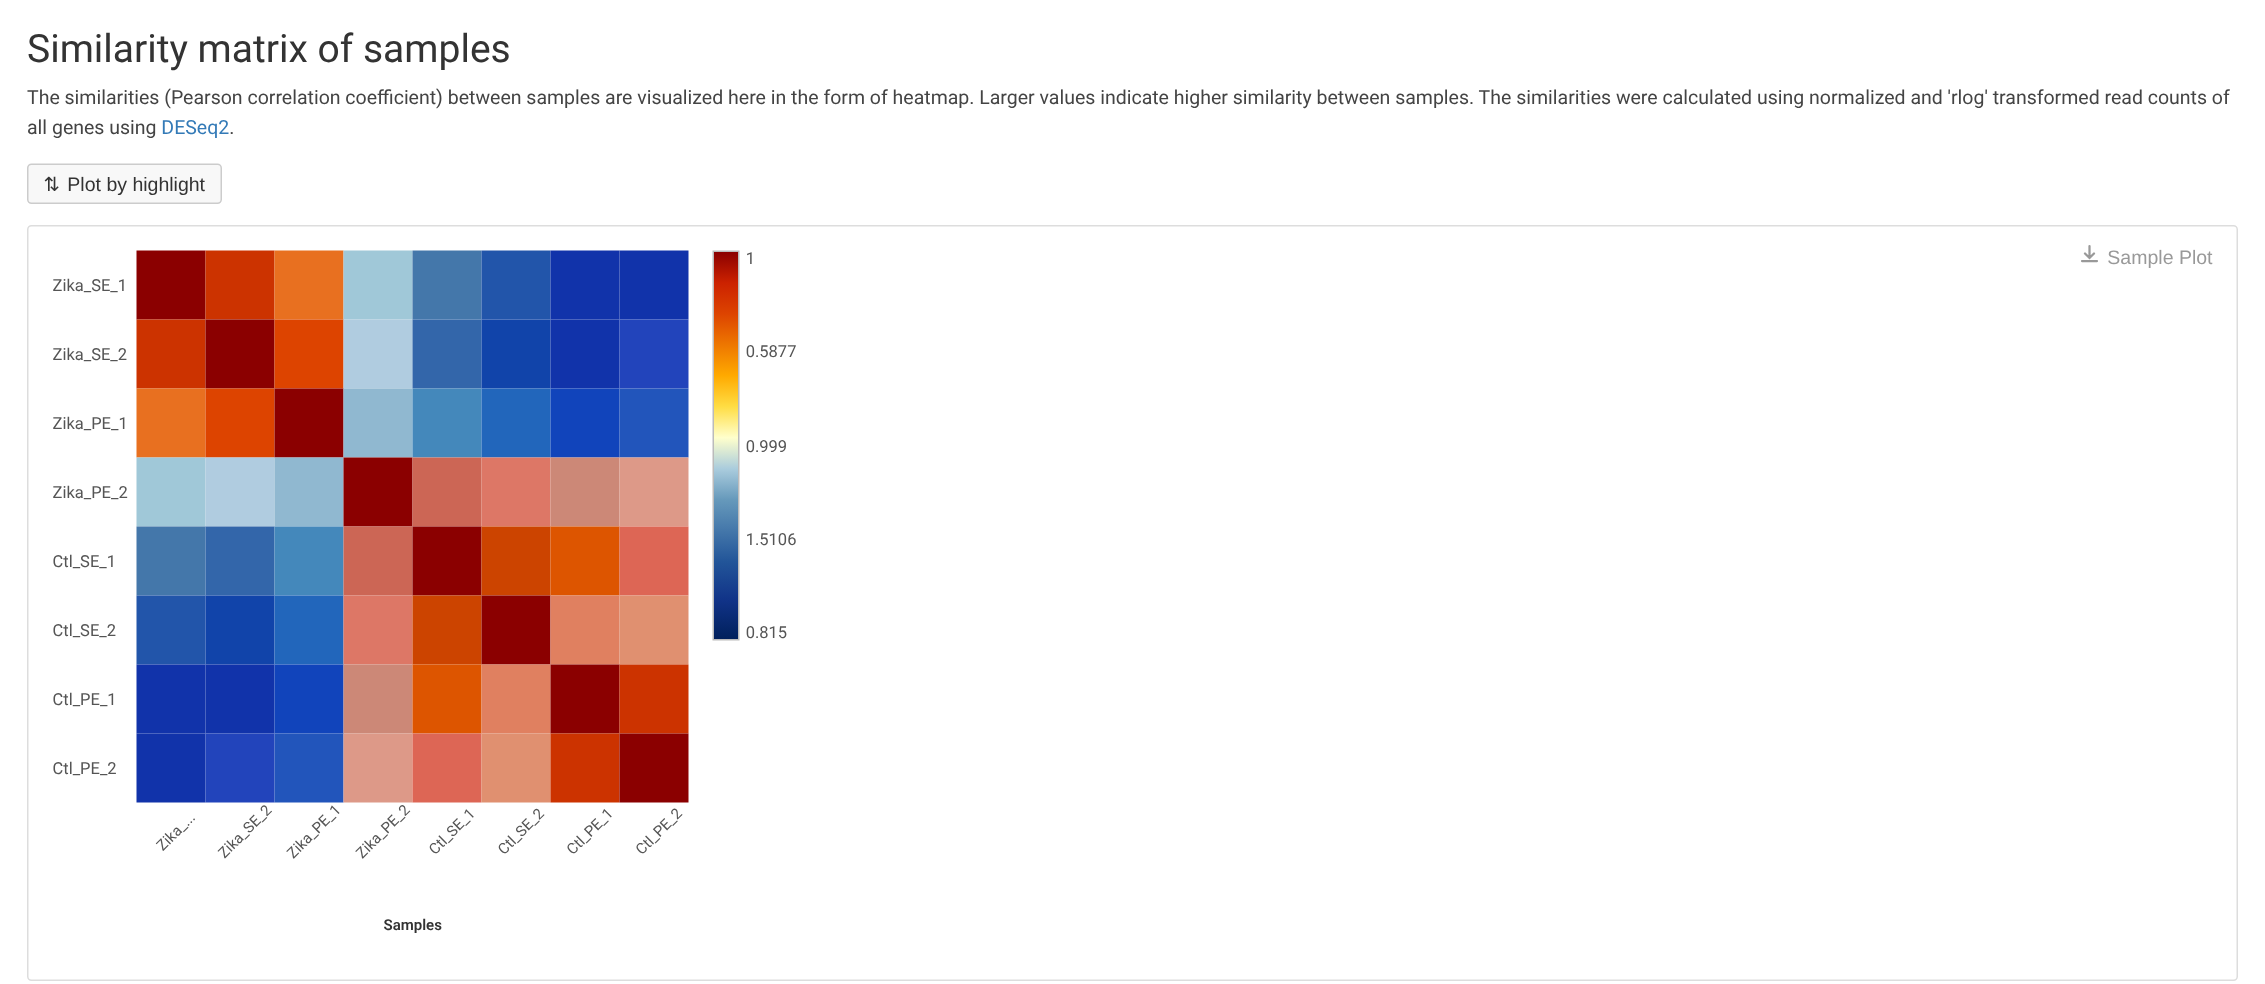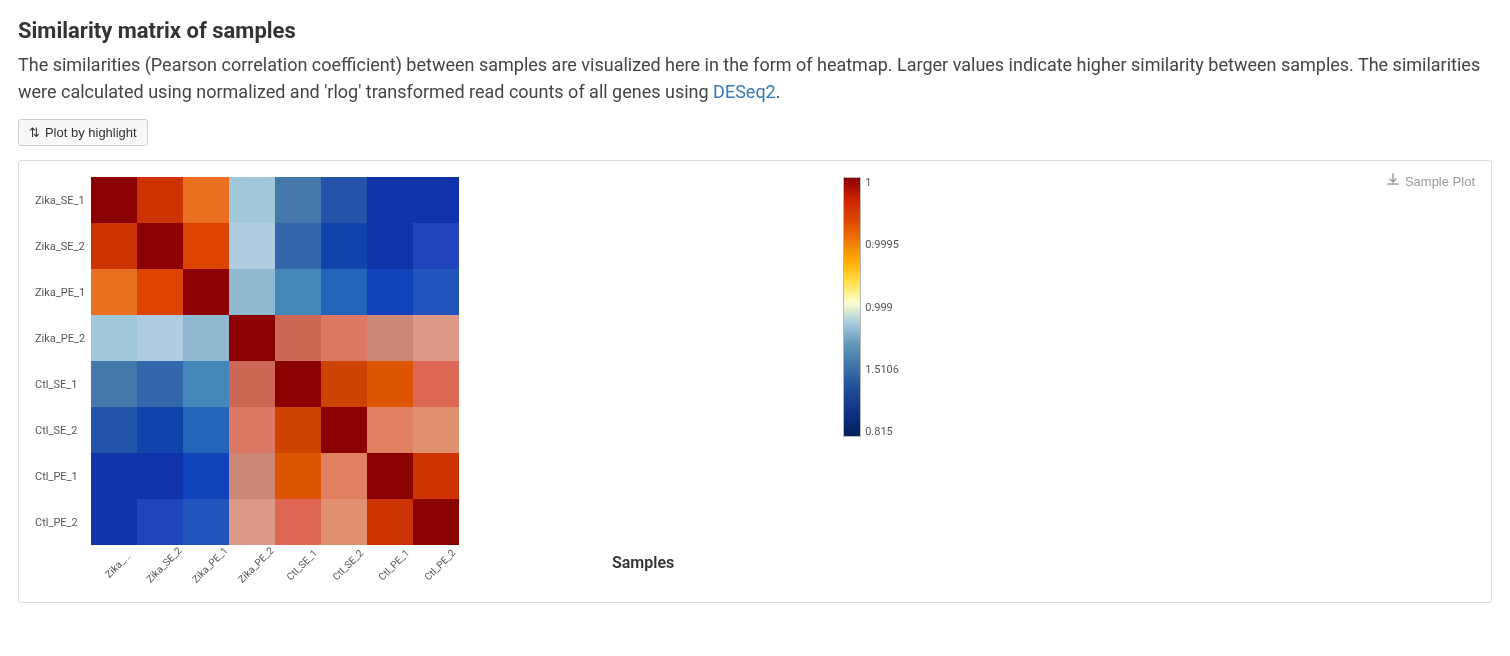--- a/index.html
+++ b/index.html
@@ -7,26 +7,26 @@
       font-family: -apple-system, BlinkMacSystemFont, 'Segoe UI', Roboto, sans-serif;
       background: #fff;
       color: #333;
       font-size: 14px;
     }
     .page-container {
       padding: 18px 18px 0 18px;
       max-width: 1510px;
     }
     .page-title {
-      font-size: 22px;
-      font-weight: 700;
+      font-size: 26px;
+      font-weight: 400;
       margin-bottom: 8px;
     }
     .description {
-      font-size: 18px;
+      font-size: 13px;
       color: #444;
       line-height: 1.5;
       margin-bottom: 14px;
     }
     .description a {
       color: #337ab7;
       text-decoration: none;
     }
     .sort-button {
       display: inline-flex;
@@ -68,21 +68,21 @@
       margin-bottom: 16px;
       color: #333;
     }
     .heatmap-wrapper {
       display: flex;
       align-items: flex-start;
       gap: 0;
     }
     .heatmap-area {
       display: flex;
-      flex-direction: row;
+      flex-direction: column;
       align-items: flex-end;
     }
     .heatmap-grid {
       display: grid;
       grid-template-columns: repeat(8, 46px);
       grid-template-rows: repeat(8, 46px);
     }
     .heatmap-cell {
       width: 46px;
       height: 46px;
@@ -98,21 +98,21 @@
       text-align: center;
       font-size: 10px;
       color: #555;
       transform: rotate(-45deg);
       transform-origin: center top;
       white-space: nowrap;
       margin-top: 12px;
     }
     .x-axis-title {
       text-align: center;
-      font-size: 16px;
+      font-size: 10px;
       font-weight: 600;
       margin-top: 50px;
       color: #333;
       width: 368px;
     }
     .y-labels {
       display: flex;
       flex-direction: column;
       gap: 0;
       margin-right: 6px;
@@ -286,21 +286,21 @@
           </div>
         </div>
         <div class="x-axis-title">Samples</div>
       </div>
 
       <div class="legend-area">
         <div class="legend-row">
           <div class="legend-bar"></div>
           <div class="legend-labels">
             <span class="legend-label">1</span>
-            <span class="legend-label">0.9995</span>
+            <span class="legend-label">0.5877</span>
             <span class="legend-label">0.999</span>
             <span class="legend-label">1.5106</span>
             <span class="legend-label">0.815</span>
           </div>
         </div>
       </div>
     </div>
 
   </div>
 </div>

